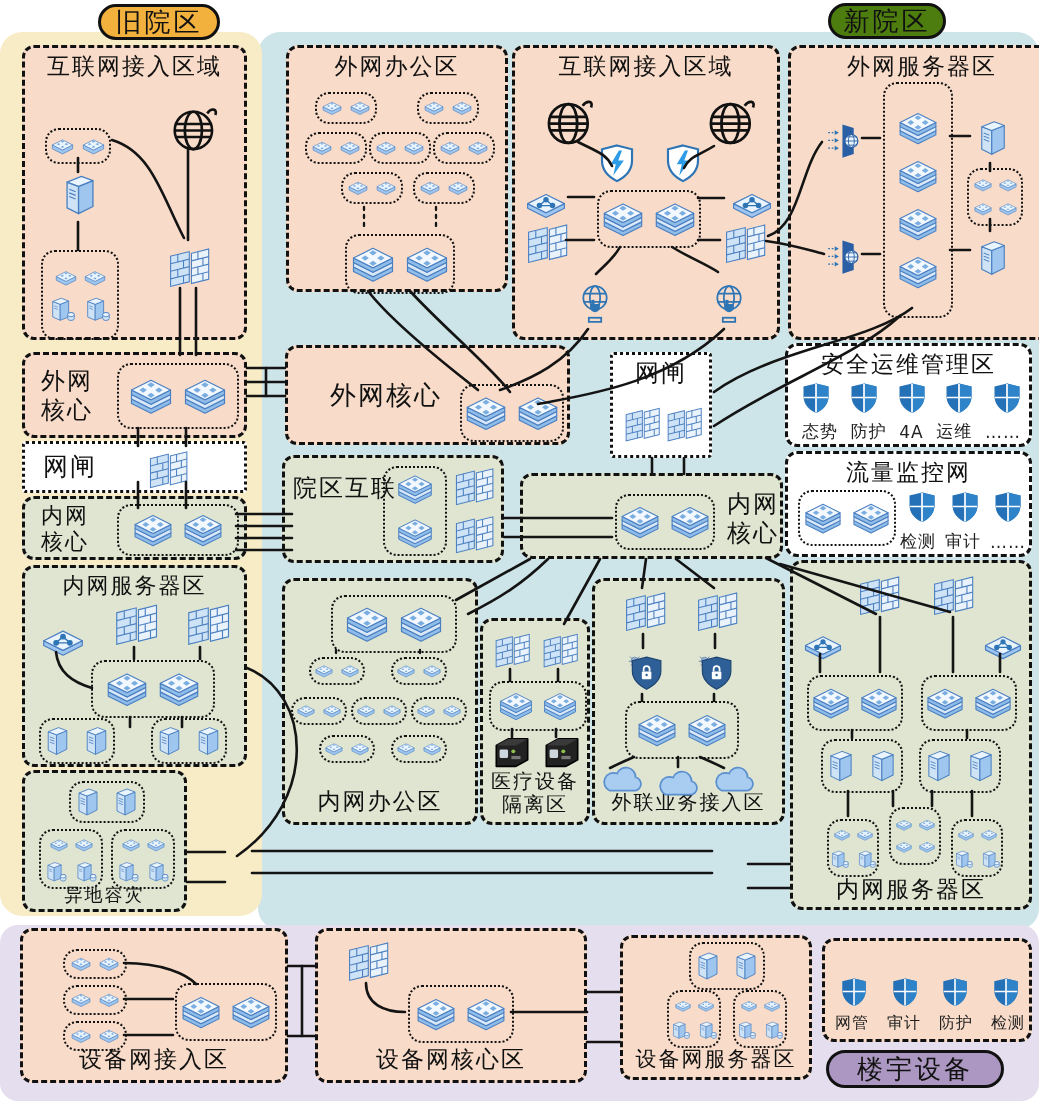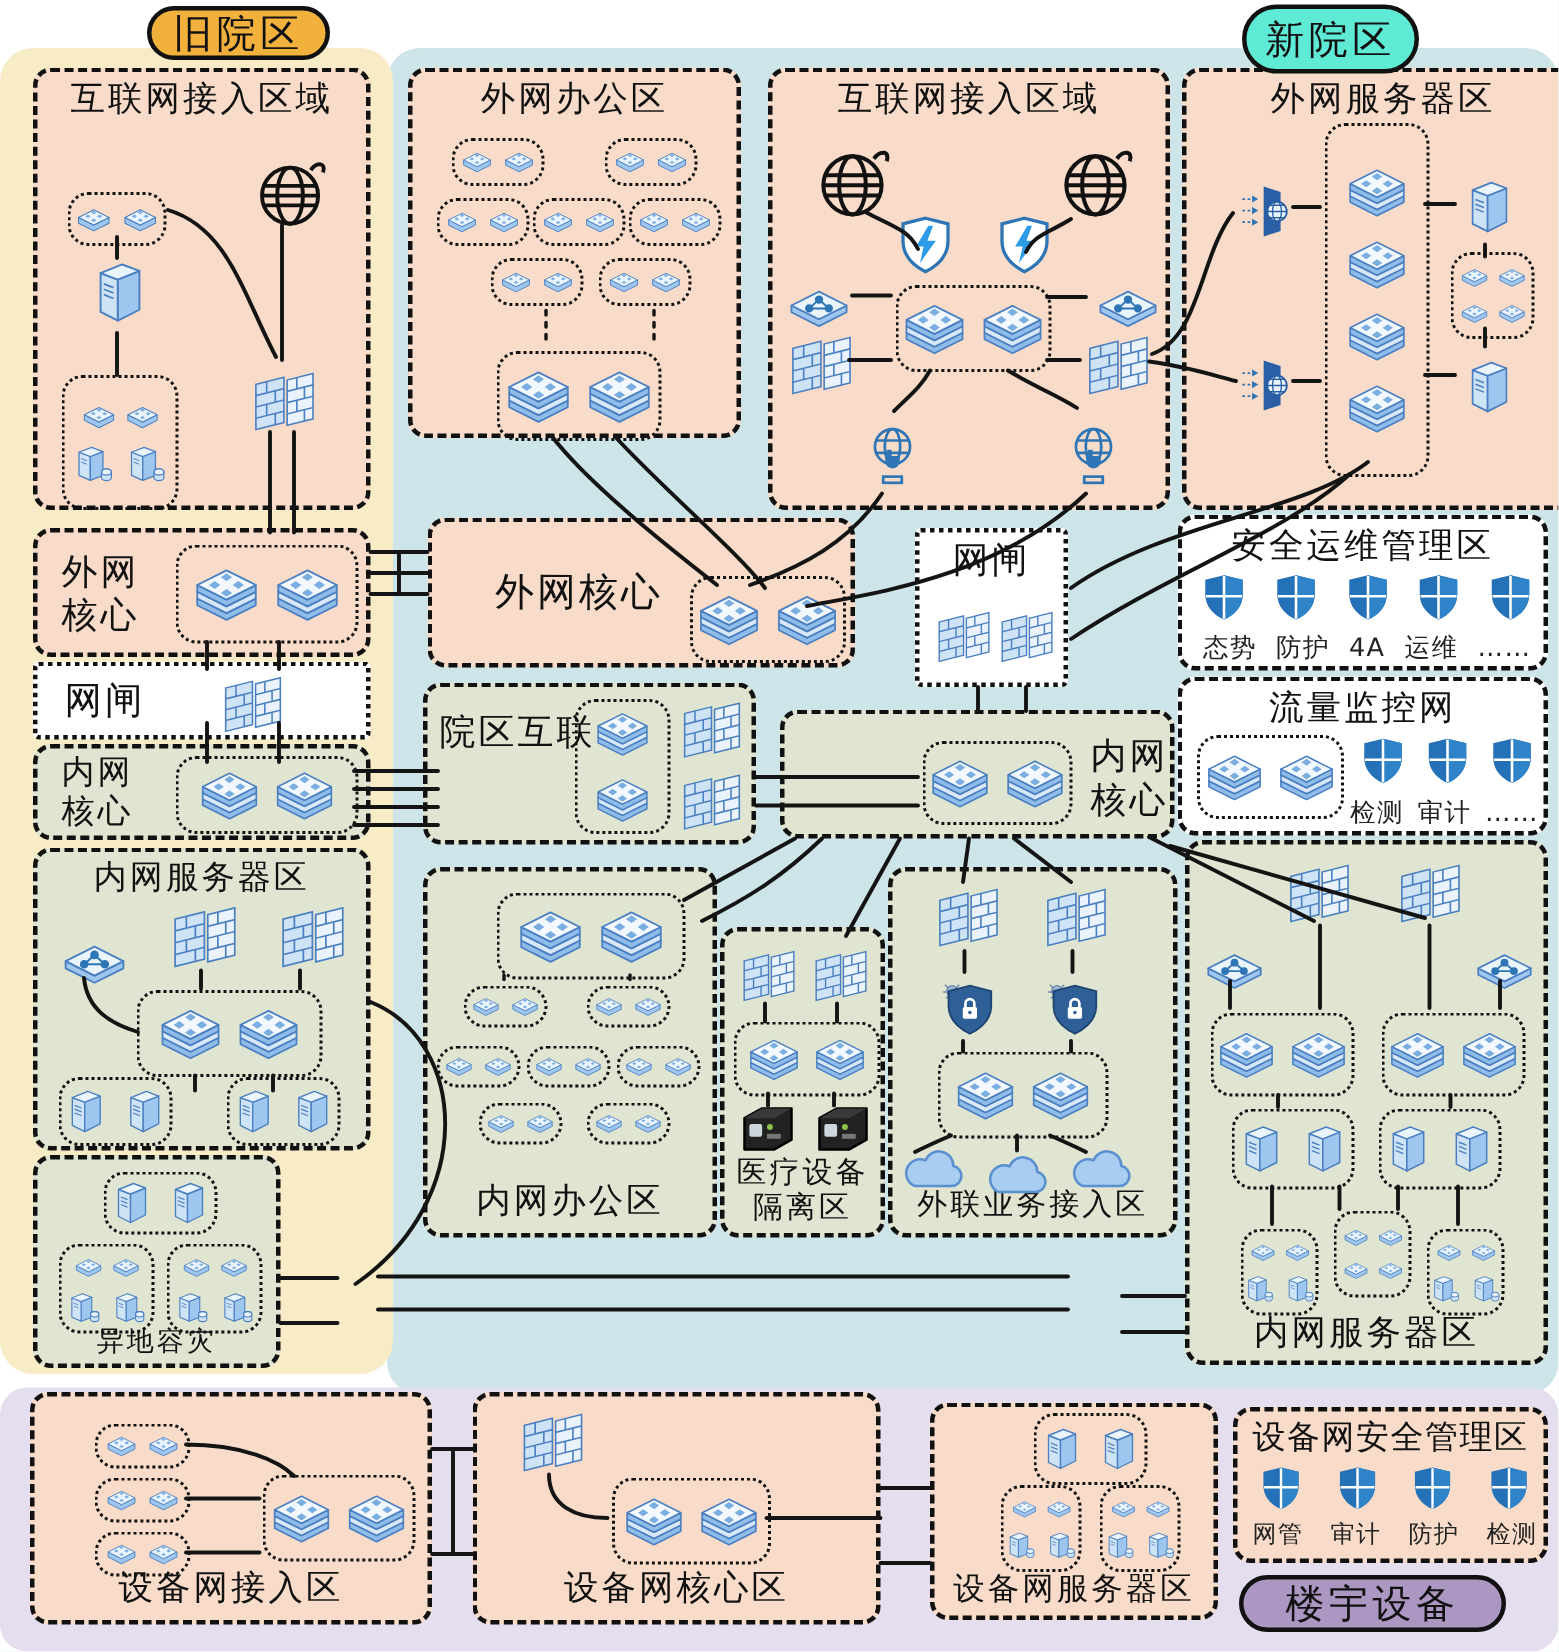--- a/index.html
+++ b/index.html
@@ -316,21 +316,21 @@
             <use href="#sym-server-sm"></use>
           </svg>
         <svg width="25" height="25">
             <use href="#sym-server-sm"></use>
           </svg>
       </div>
     </div>
     <div class="ttl bot" style="font-size:18px;bottom:3px">异地容灾</div>
   </div>
 
-  <div class="z pink" style="left:272px;top:45px;width:222px;height:247px">
+  <div class="z pink" style="left:286px;top:45px;width:222px;height:247px">
     <div class="ttl">外网办公区</div>
     <div class="g" style="left:26px;top:44px;width:62px;height:32px">
       <svg width="22" height="22">
           <use href="#sym-switch-sm"></use>
         </svg>
       <svg width="22" height="22">
           <use href="#sym-switch-sm"></use>
         </svg>
     </div>
     <div class="g" style="left:128px;top:44px;width:62px;height:32px">
@@ -912,21 +912,20 @@
           </svg>
         <svg width="22" height="22">
             <use href="#sym-server-sm"></use>
           </svg>
       </div>
     </div>
     <div class="ttl bot" style="font-size:21px;bottom:6px">设备网服务器区</div>
   </div>
 
   <div class="z pink" style="left:822px;top:938px;width:210px;height:104px">
-    <div class="ttl" style="font-size:22px;letter-spacing:1px">设备网安全管理区</div>
     <div class="srow" style="left:14px;top:36px;width:182px">
       <svg width="30" height="30">
           <use href="#sym-shield"></use>
         </svg>
       <svg width="30" height="30">
           <use href="#sym-shield"></use>
         </svg>
       <svg width="30" height="30">
           <use href="#sym-shield"></use>
         </svg>
@@ -1052,20 +1051,20 @@
       <path d="M366,983 C366,1004 384,1012 405,1012"></path>
       <path d="M511,1012 H587"></path>
       <path d="M587,992 H620"></path>
         <path d="M587,1042 H620"></path>
     </g>
   </svg>
 
   <div class="badge" style="left:98px;top:4px;width:122px;height:36px;background:#f2b13d">
     <span>旧院区</span>
   </div>
-  <div class="badge" style="left:828px;top:3px;width:118px;height:46px;background:#5eead4">
+  <div class="badge" style="left:828px;top:3px;width:118px;height:36px;background:#4d7c0f">
     <span>新院区</span>
   </div>
   <div class="badge" style="left:826px;top:1050px;width:178px;height:38px;background:#ab97c1">
     <span>楼宇设备</span>
   </div>
 
 </div>
 
 </body></html>

